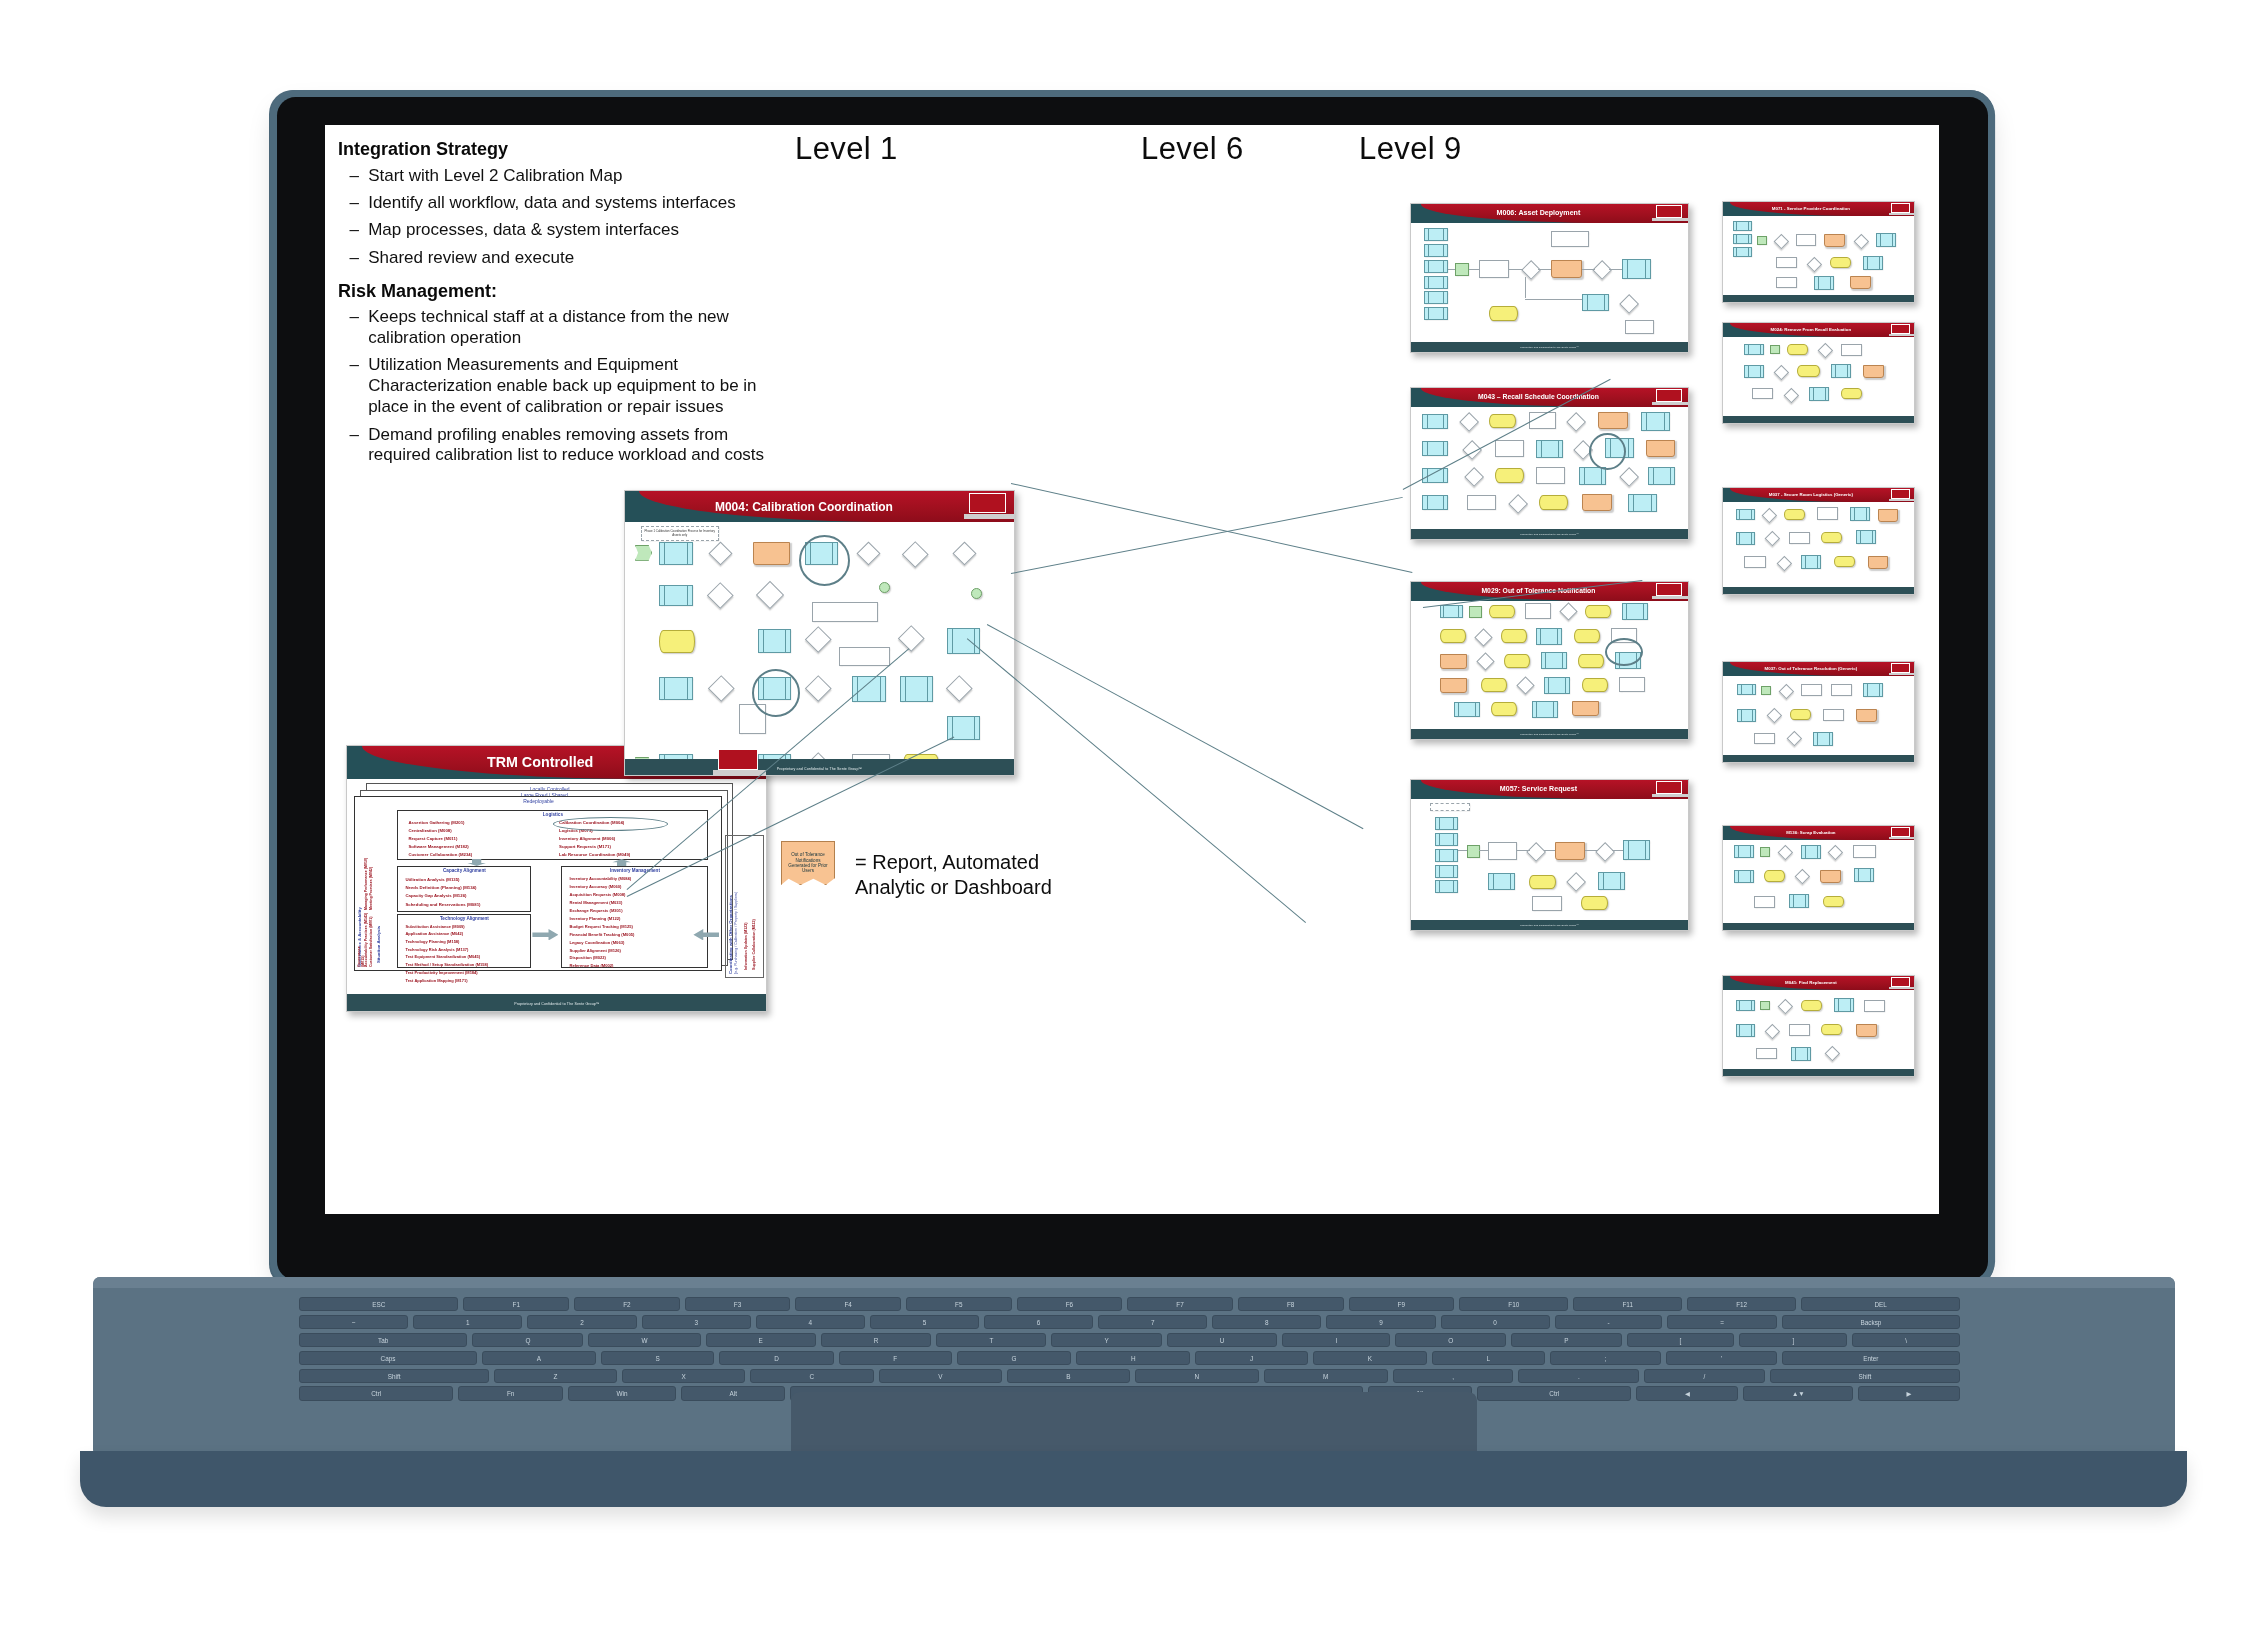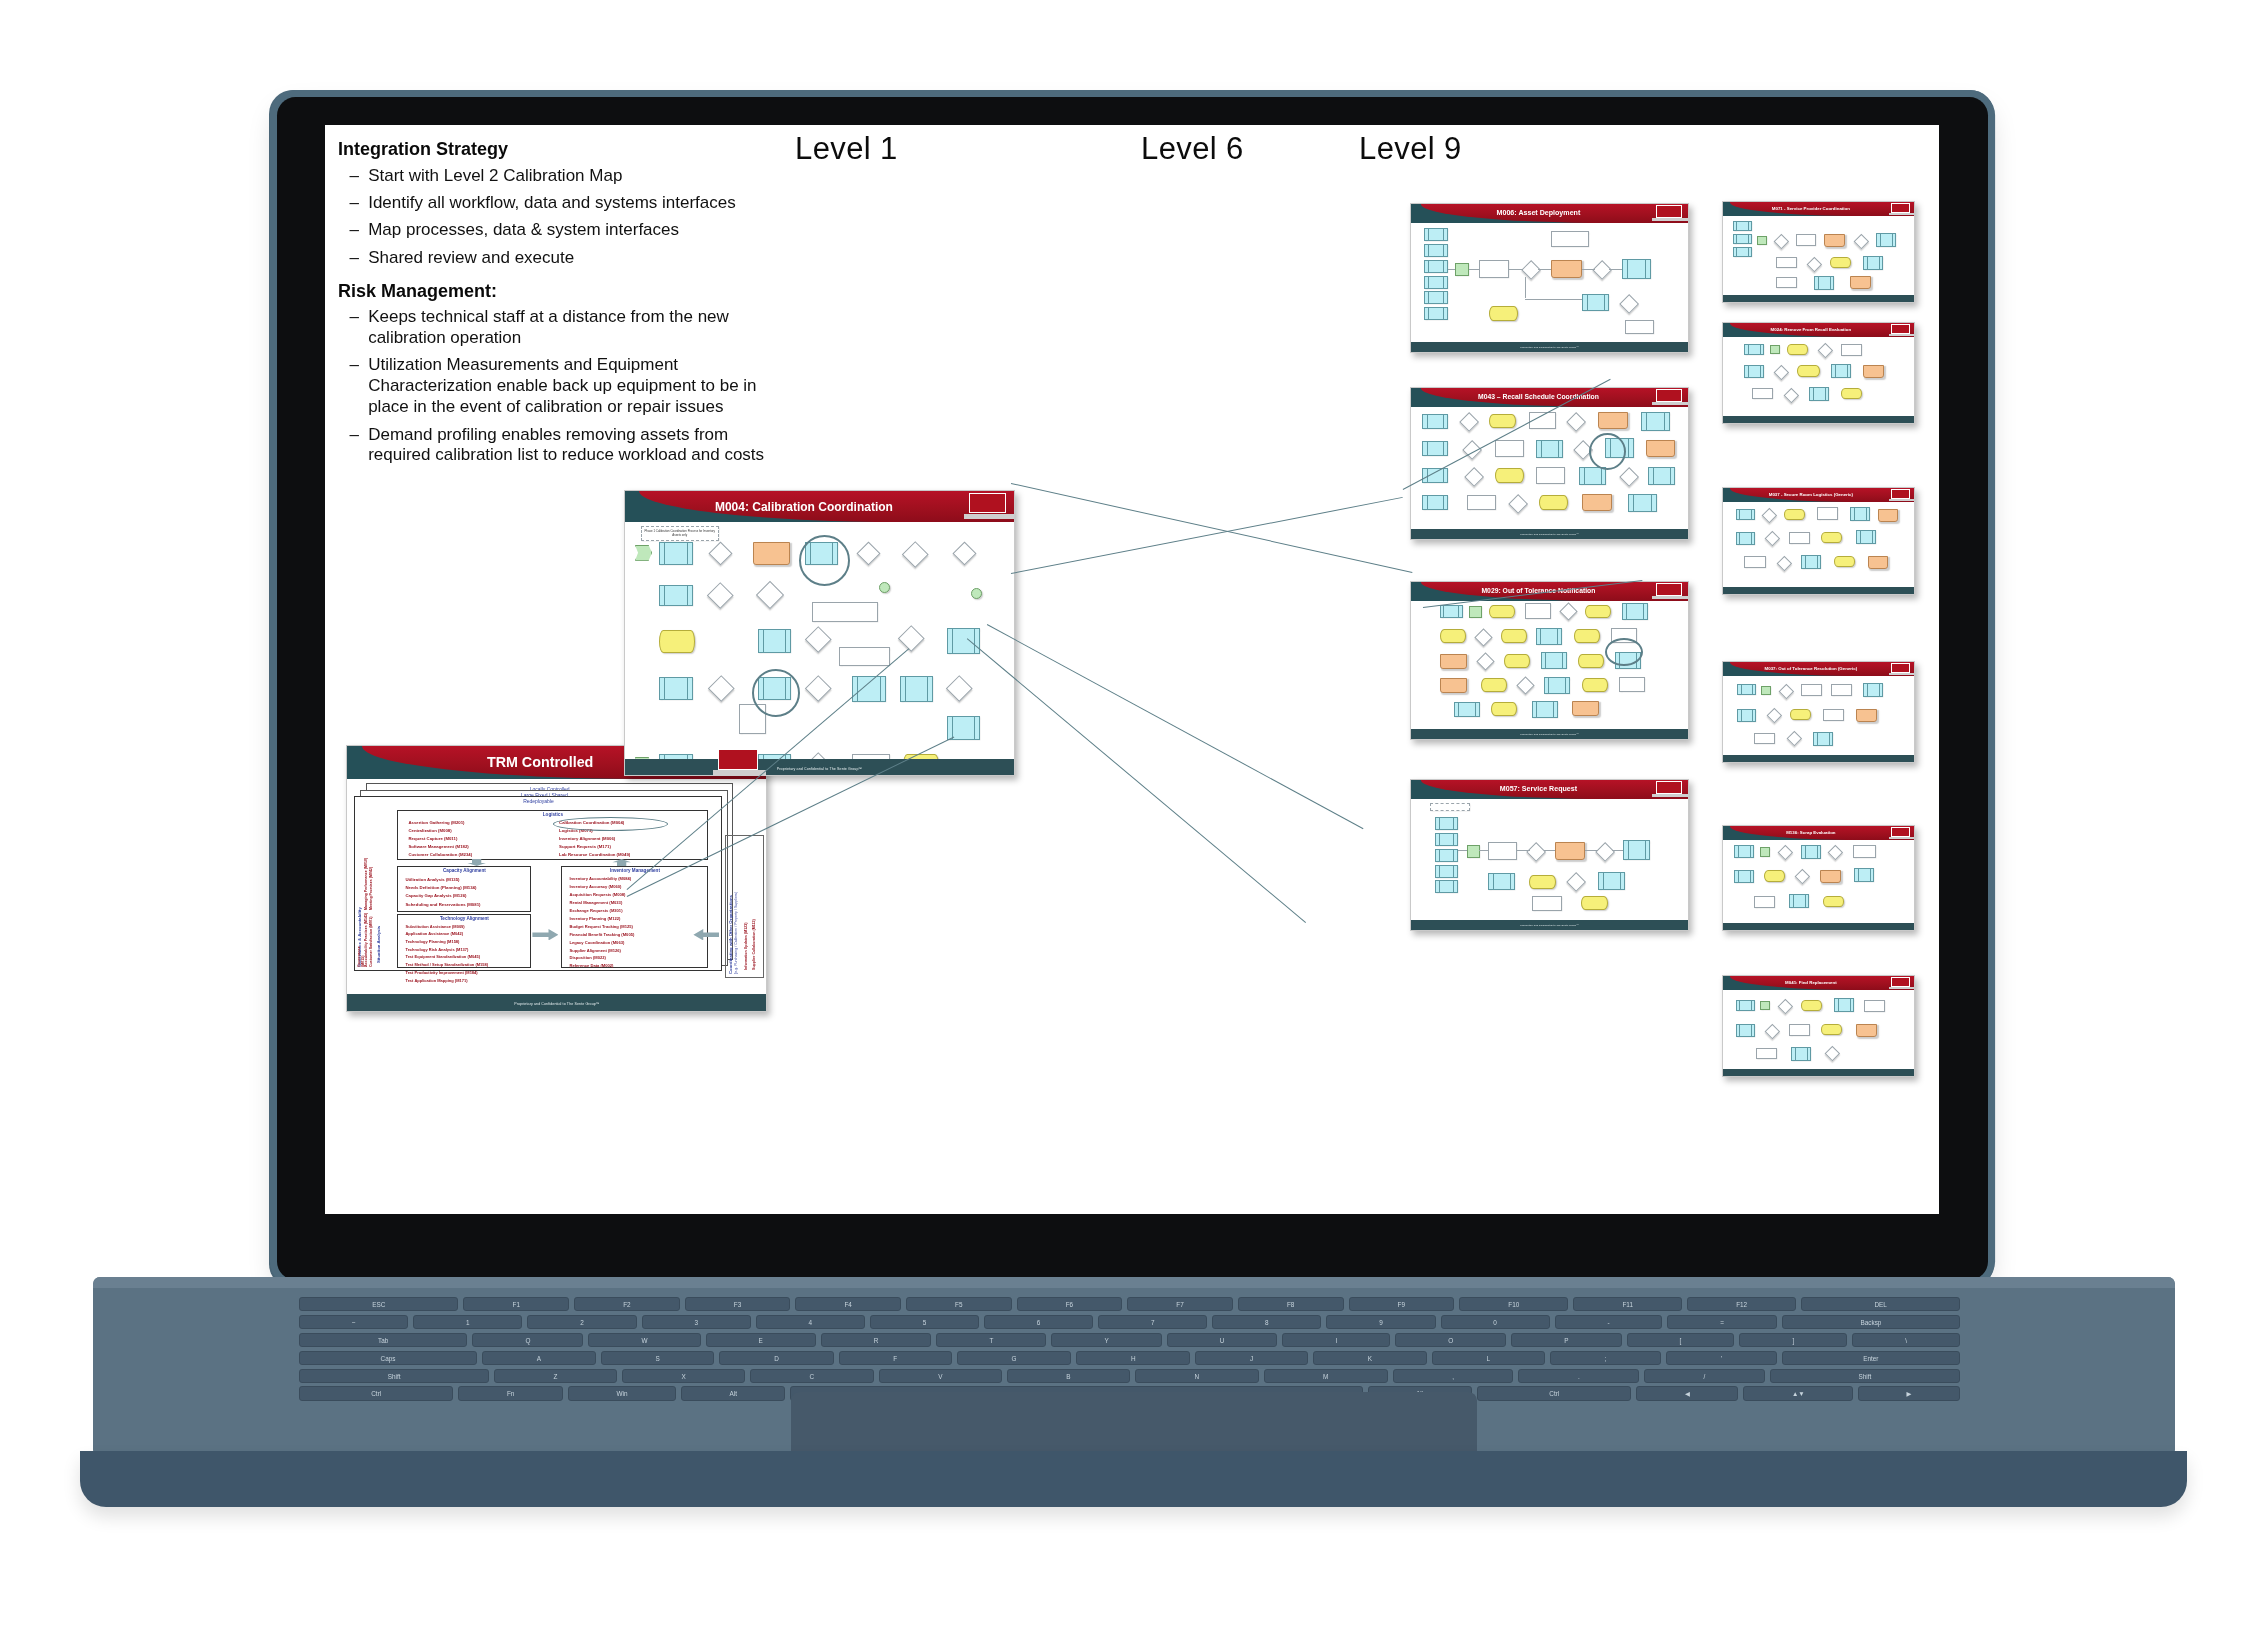--- a/index.html
+++ b/index.html
@@ -670,20 +670,28 @@
         <div class="nd sys" style="left:98px;top:34px;width:21.4px;height:11.4px"></div>
         <div class="nd rep" style="left:133px;top:34px;width:21.4px;height:13px"></div>
         <div class="nd proc" style="left:33px;top:58px;width:21.4px;height:11.4px"></div>
         <div class="nd sub" style="left:68px;top:57px;width:20px;height:14.3px"></div>
         <div class="nd dec" style="left:104px;top:58px;width:10.7px;height:10.7px"></div>
       </div>
       <div class="ftr" style="height:7.1px"></div>
     </div>
 
     <div class="legend">
+      <div class="leg-row">
+        <div class="leg-icon">
+          <div class="glyph rep">
+              <span>Out of Tolerance Notifications Generated for Prior Users</span>
+            </div>
+        </div>
+        <div class="leg-eq" style="max-width:235px">= Report, Automated Analytic or Dashboard</div>
+      </div>
     </div>
 
   </div>
 
   <div class="laptop-base"></div>
   <div class="base-top-bevel"></div>
   <div class="keyboard" id="keyboard">
       <div class="krow">
         <div class="key w15">ESC</div>
         <div class="key">F1</div>

